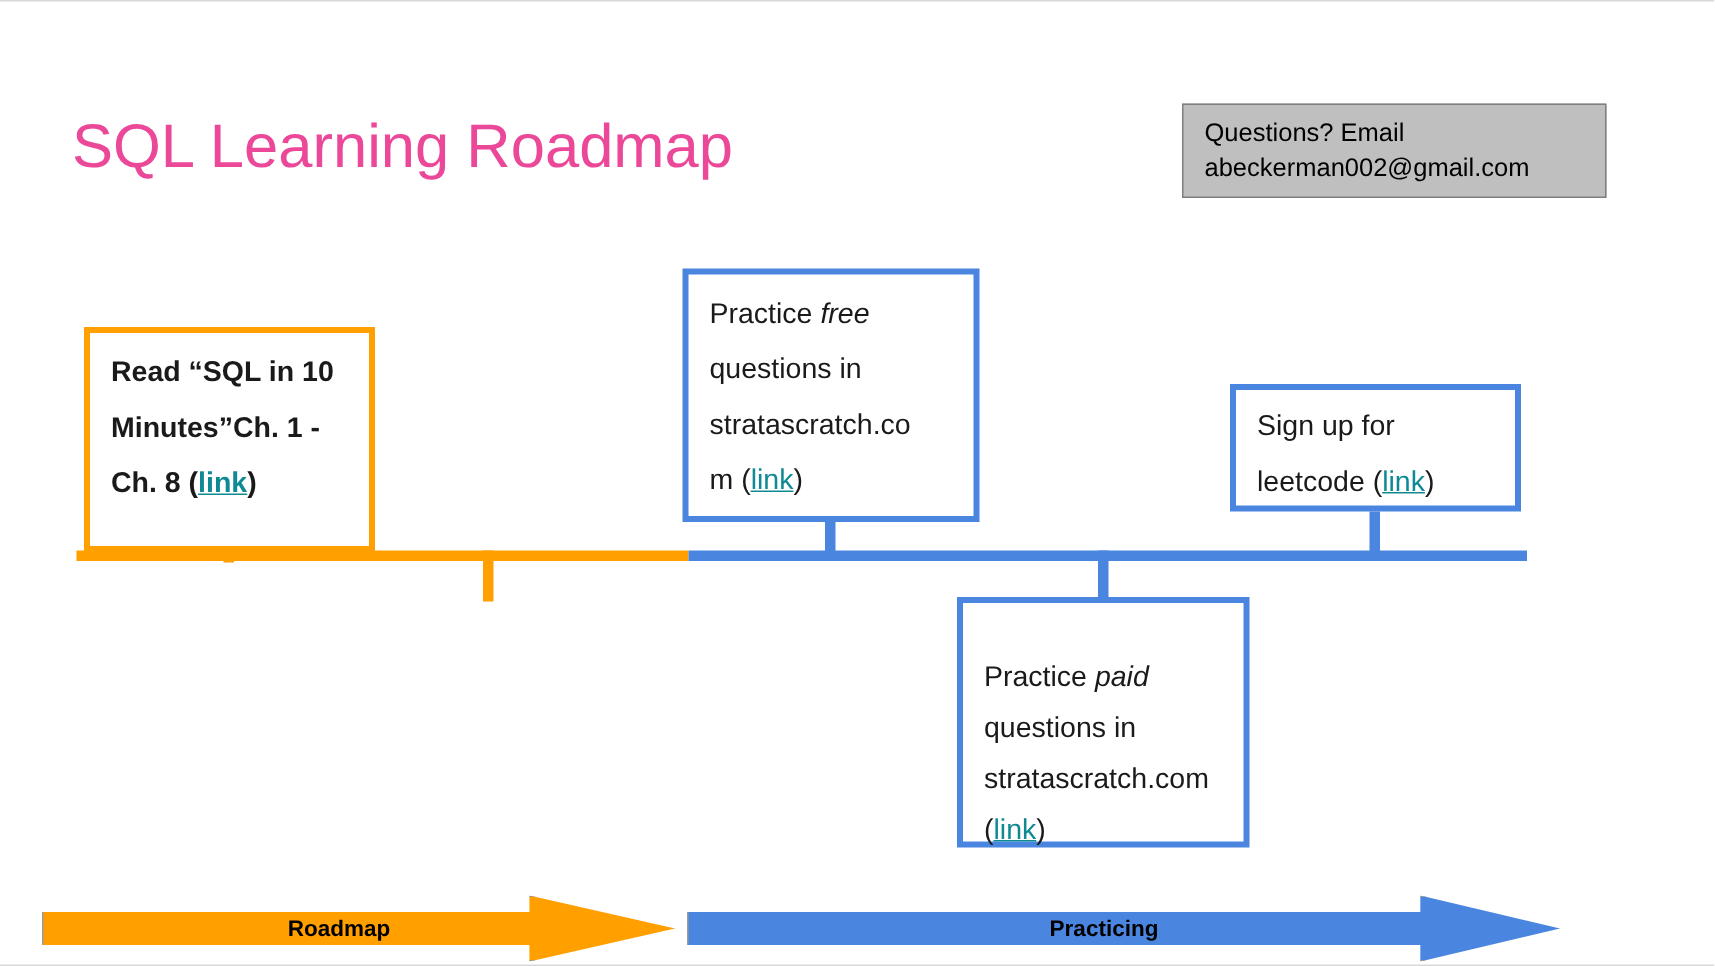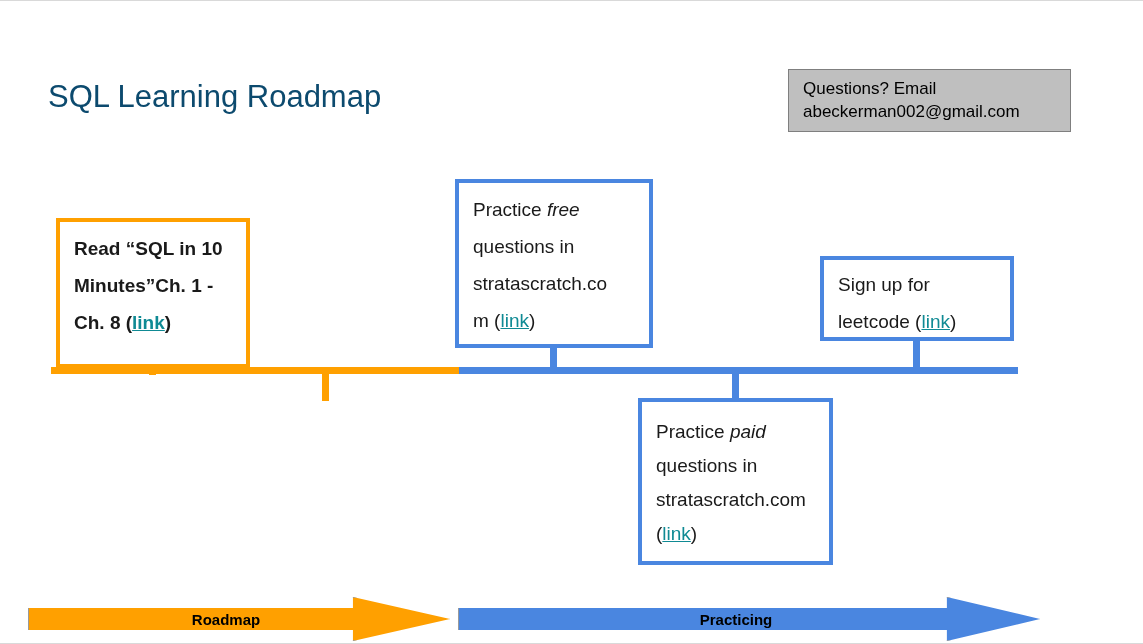--- a/index.html
+++ b/index.html
@@ -22,23 +22,23 @@
     border-bottom: 1px solid #d9d9d9;
     box-sizing: border-box;
     overflow: hidden;
   }
 
   
   #title {
     position: absolute;
     left: 48px;
     top: 68px;
-    font-size: 31px;
+    font-size: 41px;
     line-height: 56px;
-    color: #0c4a6e;
+    color: #ec4899;
     white-space: nowrap;
     letter-spacing: 0px;
   }
 
   
   #email-box {
     position: absolute;
     left: 772px;
     top: 68px;
     width: 283px;
@@ -164,21 +164,21 @@
   <div class="callout blue" style="left:455px; top:178px; width:198px; height:169px;">
     <div class="inner">
         <div class="line"><span>Practice </span><span class="ital">free</span></div>
         <div class="line"><span>questions in</span></div>
         <div class="line"><span>stratascratch.co</span></div>
         <div class="line"><span>m (</span><span class="lnk" style="color: rgb(15, 138, 148);">link</span><span>)</span></div>
       </div>
   </div>
 
   <div class="callout blue" style="left:638px; top:397px; width:195px; height:167px;">
-    <div class="inner" style="line-height:34px; padding-top:13px;">
+    <div class="inner" style="line-height:34px; padding-top:13px;margin-top:20px;">
         <div class="line"><span>Practice </span><span class="ital">paid</span></div>
         <div class="line"><span>questions in</span></div>
         <div class="line"><span>stratascratch.com</span></div>
         <div class="line"><span>(</span><span class="lnk" style="color: rgb(15, 138, 148);">link</span><span>)</span></div>
       </div>
   </div>
 
   <div class="callout blue" style="left:820px; top:255px; width:194px; height:85px;">
     <div class="inner" style="padding-top:6px;border-radius:29px;">
         <div class="line"><span>Sign up for</span></div>

